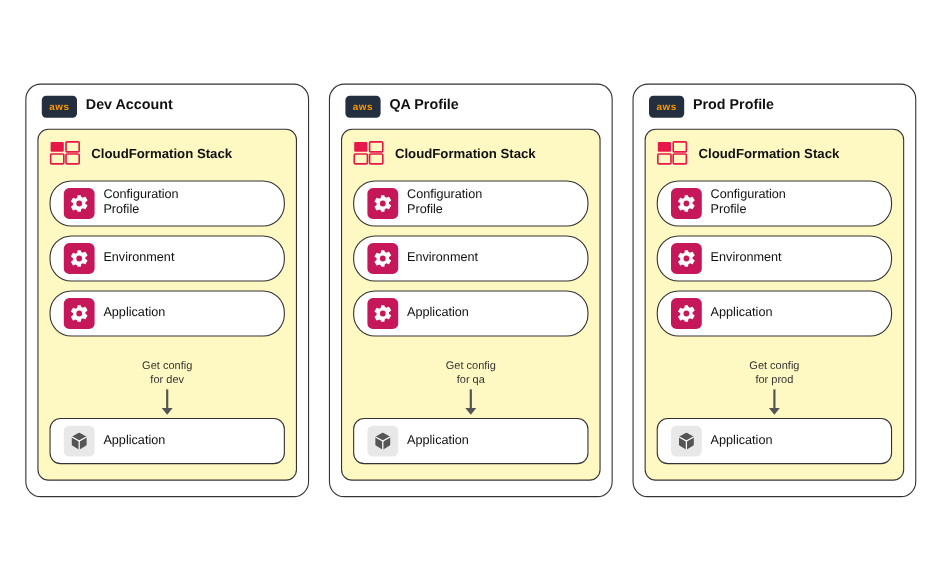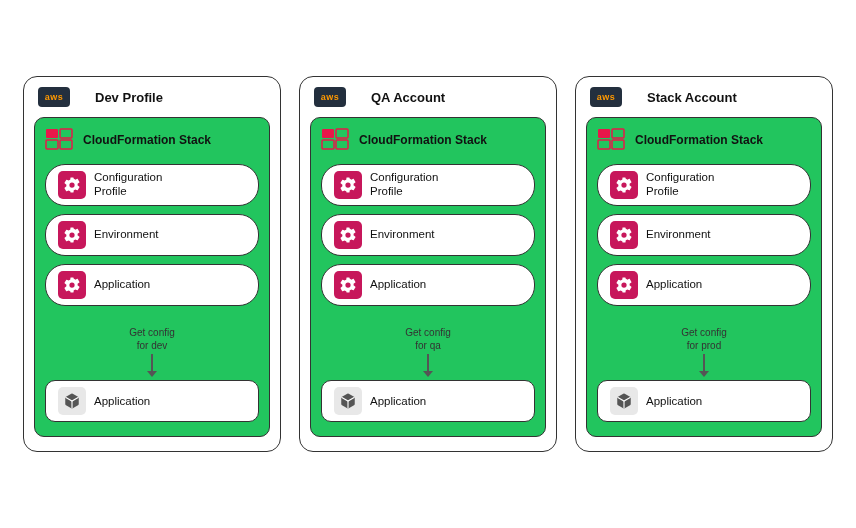--- a/index.html
+++ b/index.html
@@ -20,22 +20,21 @@
     }
     .account-box {
       border: 1.5px solid #333;
       border-radius: 14px;
       padding: 10px 10px 14px 10px;
       width: 258px;
       background: #fff;
     }
     .account-header {
       display: flex;
-      align-items: center;
-      gap: 25px;
+      gap: 8px;
       margin-bottom: 10px;
       padding-left: 4px;
     }
     .aws-logo {
       background: #232f3e;
       border-radius: 4px;
       width: 32px;
       height: 20px;
       display: flex;
       align-items: center;
@@ -50,21 +49,21 @@
     }
     .account-title {
       font-size: 13px;
       font-weight: 600;
       color: #111;
     }
     .stack-box {
       border: 1.5px solid #333;
       border-radius: 10px;
       padding: 10px 10px 14px 10px;
-      background: #22c55e;
+      background: #fef9c3;
     }
     .stack-header {
       display: flex;
       align-items: center;
       gap: 8px;
       margin-bottom: 12px;
     }
     .cloudformation-icon {
       width: 30px;
       height: 24px;
@@ -167,21 +166,21 @@
   </style>
 </head>
 <body>
 
 <div class="accounts-container">
 <div class="account-box">
     <div class="account-header">
       <div class="aws-logo">
         <span class="aws-logo-text">aws</span>
       </div>
-      <span class="account-title">Dev Profile</span>
+      <span class="account-title">Dev Account</span>
     </div>
     <div class="stack-box">
       <div class="stack-header">
         <svg class="cloudformation-icon" viewBox="0 0 30 24" xmlns="http://www.w3.org/2000/svg">
     <rect x="1" y="1" width="12" height="9" rx="1" fill="#e8174a"></rect>
     <rect x="15" y="1" width="12" height="9" rx="1" fill="none" stroke="#e8174a" stroke-width="1.5"></rect>
     <rect x="1" y="12" width="12" height="9" rx="1" fill="none" stroke="#e8174a" stroke-width="1.5"></rect>
     <rect x="15" y="12" width="12" height="9" rx="1" fill="none" stroke="#e8174a" stroke-width="1.5"></rect>
   </svg>
         <span class="stack-title">CloudFormation Stack</span>
@@ -229,21 +228,21 @@
         </div>
         <span class="app-label">Application</span>
       </div>
     </div>
   </div>
     <div class="account-box">
     <div class="account-header">
       <div class="aws-logo">
         <span class="aws-logo-text">aws</span>
       </div>
-      <span class="account-title">QA Account</span>
+      <span class="account-title">QA Profile</span>
     </div>
     <div class="stack-box">
       <div class="stack-header">
         <svg class="cloudformation-icon" viewBox="0 0 30 24" xmlns="http://www.w3.org/2000/svg">
     <rect x="1" y="1" width="12" height="9" rx="1" fill="#e8174a"></rect>
     <rect x="15" y="1" width="12" height="9" rx="1" fill="none" stroke="#e8174a" stroke-width="1.5"></rect>
     <rect x="1" y="12" width="12" height="9" rx="1" fill="none" stroke="#e8174a" stroke-width="1.5"></rect>
     <rect x="15" y="12" width="12" height="9" rx="1" fill="none" stroke="#e8174a" stroke-width="1.5"></rect>
   </svg>
         <span class="stack-title">CloudFormation Stack</span>
@@ -291,21 +290,21 @@
         </div>
         <span class="app-label">Application</span>
       </div>
     </div>
   </div>
     <div class="account-box">
     <div class="account-header">
       <div class="aws-logo">
         <span class="aws-logo-text">aws</span>
       </div>
-      <span class="account-title">Stack Account</span>
+      <span class="account-title">Prod Profile</span>
     </div>
     <div class="stack-box">
       <div class="stack-header">
         <svg class="cloudformation-icon" viewBox="0 0 30 24" xmlns="http://www.w3.org/2000/svg">
     <rect x="1" y="1" width="12" height="9" rx="1" fill="#e8174a"></rect>
     <rect x="15" y="1" width="12" height="9" rx="1" fill="none" stroke="#e8174a" stroke-width="1.5"></rect>
     <rect x="1" y="12" width="12" height="9" rx="1" fill="none" stroke="#e8174a" stroke-width="1.5"></rect>
     <rect x="15" y="12" width="12" height="9" rx="1" fill="none" stroke="#e8174a" stroke-width="1.5"></rect>
   </svg>
         <span class="stack-title">CloudFormation Stack</span>

